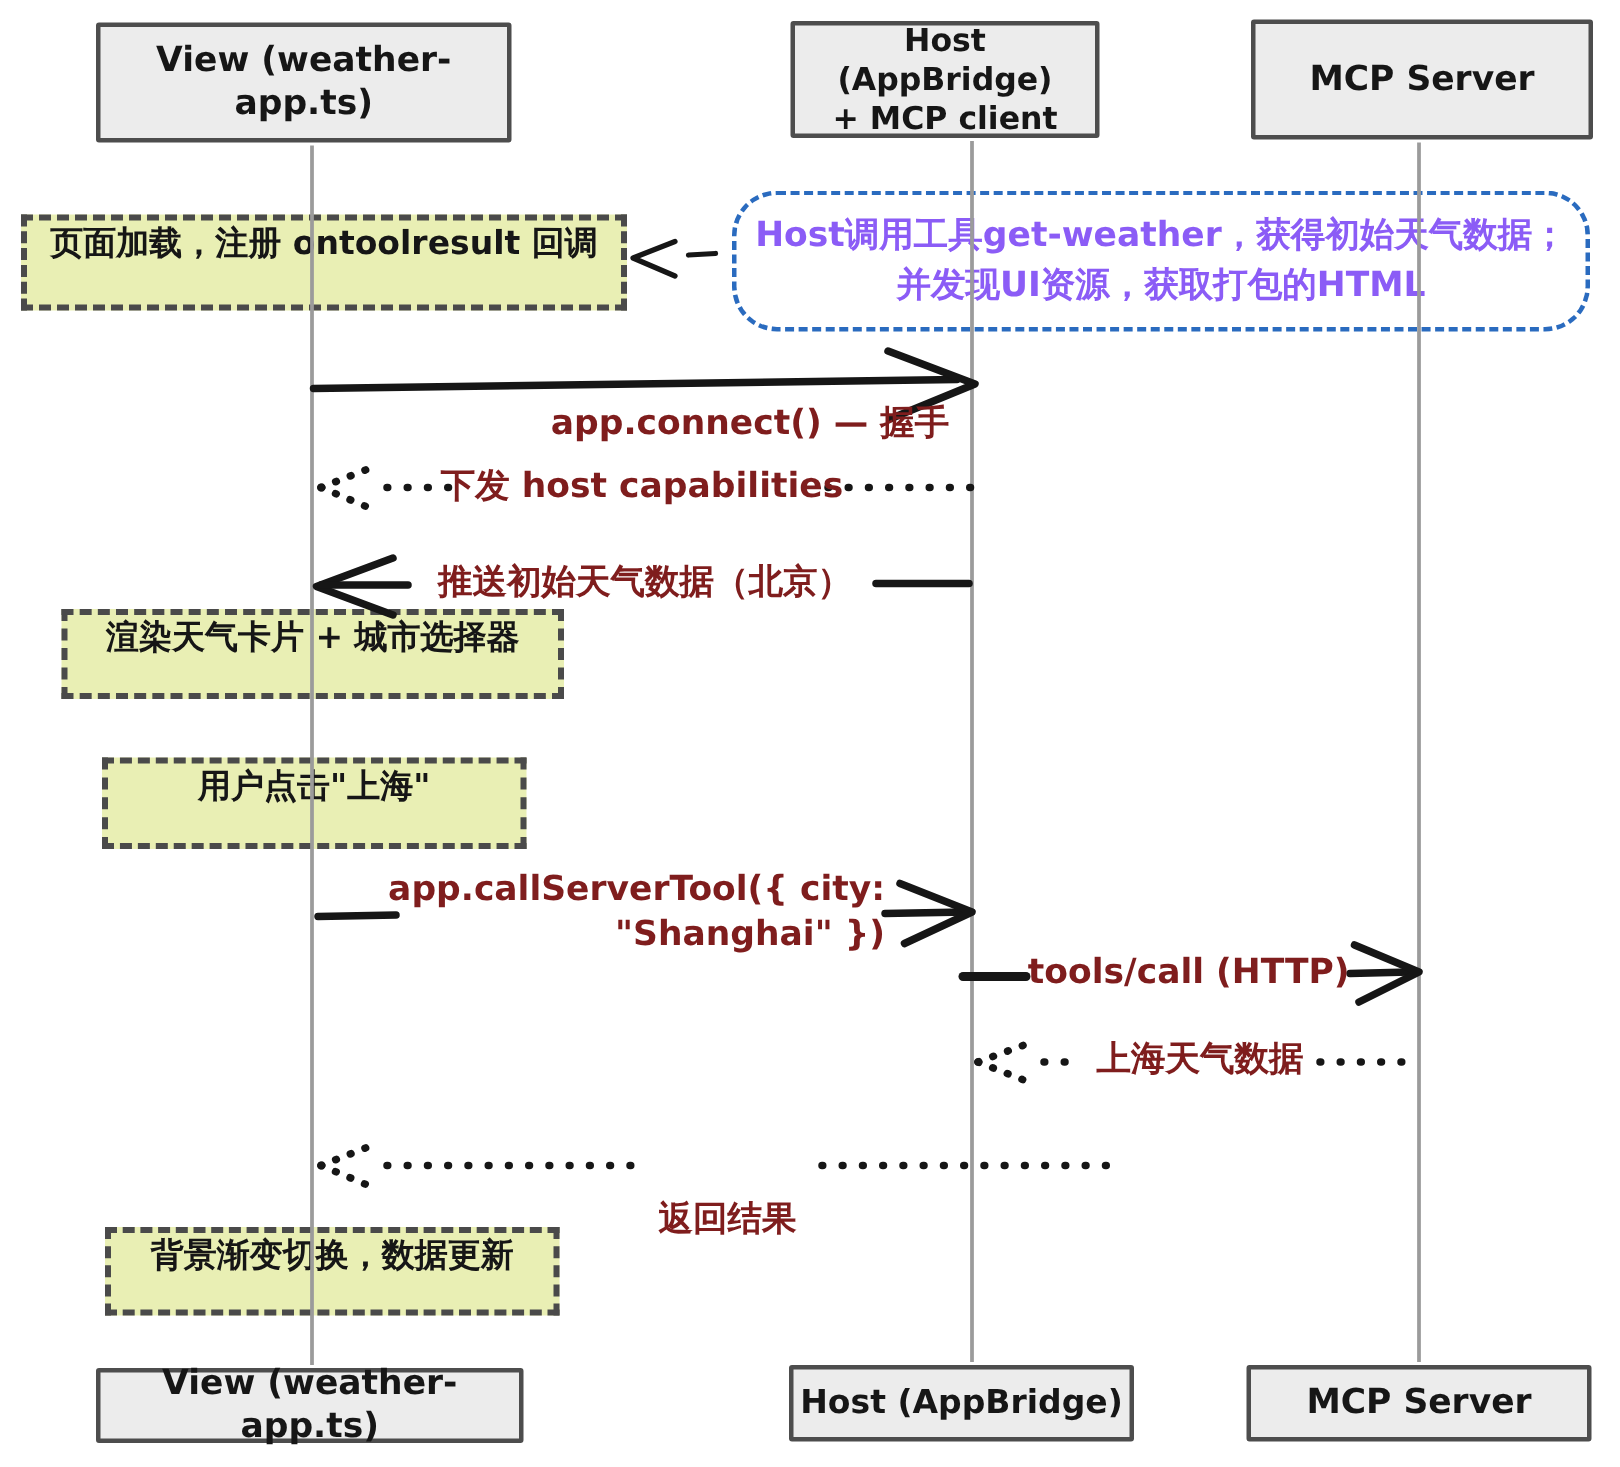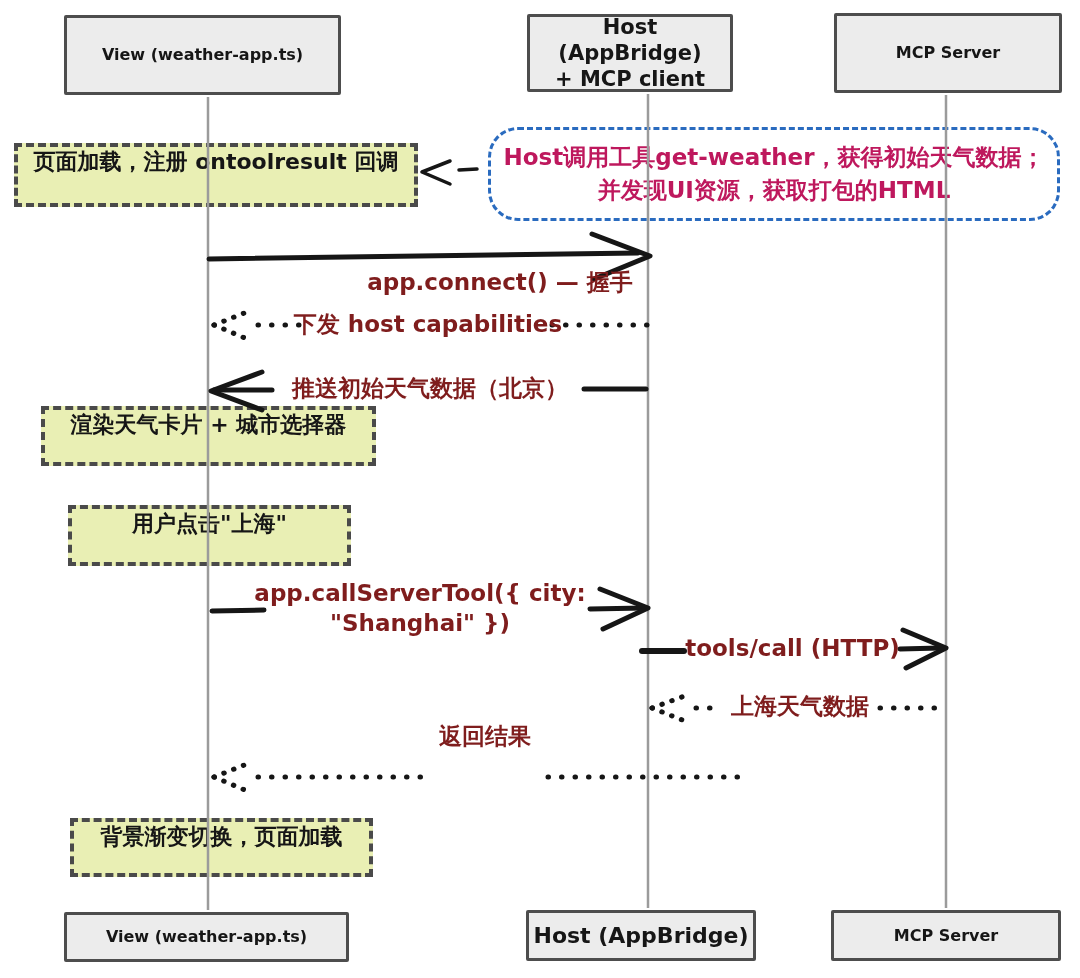--- a/index.html
+++ b/index.html
@@ -18,21 +18,21 @@
     position: absolute;
     z-index: 3;
     background: #ececec;
     border: 3px solid #4d4d4d;
     border-radius: 2px;
     display: flex;
     align-items: center;
     justify-content: center;
     text-align: center;
     font-weight: bold;
-    font-size: 16px;
+    font-size: 23px;
     line-height: 1.25;
     white-space: pre-line;
     color: #161616;
   }
   .actor--host-top { font-size: 21px; }
   .actor--host-bottom { font-size: 22px; }
   .note {
     position: absolute;
     z-index: 1;
     background: #e9efb4;
@@ -51,21 +51,21 @@
     background: #ffffff;
     border: 3px dashed #2a6bbf;
     border-radius: 30px;
     display: flex;
     align-items: center;
     justify-content: center;
     text-align: center;
     font-weight: bold;
     font-size: 23px;
     line-height: 1.45;
-    color: #be185d;
+    color: #8b5cf6;
     white-space: pre-line;
   }
   .msg-label {
     position: absolute;
     z-index: 4;
     font-weight: bold;
     font-size: 23px;
     line-height: 1.3;
     text-align: center;
     color: #7f1d1d;
@@ -80,21 +80,21 @@
   <div class="note" style="left:14px; top:143px; width:404px; height:64px;">
     <span>页面加载，注册 ontoolresult 回调</span>
   </div>
   <div class="note" style="left:41px; top:406px; width:335px; height:60px;">
     <span>渲染天气卡片 + 城市选择器</span>
   </div>
   <div class="note" style="left:68px; top:505px; width:283px; height:61px;">
     <span>用户点击"上海"</span>
   </div>
   <div class="note" style="left:70px; top:818px; width:303px; height:59px;">
-    <span>背景渐变切换，页面加载</span>
+    <span>背景渐变切换，数据更新</span>
   </div>
 
   <div class="callout" style="left:488px; top:127px; width:572px; height:94px;">
     <span>Host调用工具get-weather，获得初始天气数据；
 并发现UI资源，获取打包的HTML</span>
   </div>
 
   <svg class="layer-svg" width="1080" height="978" viewBox="0 0 1080 978">
 
     <line x1="208" y1="97" x2="208" y2="910" stroke="#9b9b9b" stroke-width="2.5"></line>
@@ -168,19 +168,19 @@
   <div class="actor actor--host-bottom" style="left:526px; top:910px; width:230px; height:51px;">
     <span>Host (AppBridge)</span>
   </div>
   <div class="actor" style="left:831px; top:910px; width:230px; height:51px;">
     <span>MCP Server</span>
   </div>
 
   <div class="msg-label" style="left:320px; top:268px; width:360px;">app.connect() — 握手</div>
   <div class="msg-label" style="left:275px; top:374px; width:310px;">推送初始天气数据（北京）</div>
   <div class="msg-label" style="left:293px; top:310px; width:270px;">下发 host capabilities</div>
-  <div class="msg-label" style="left:250px; top:579px; width:340px;">app.callServerTool({ city:
+  <div class="msg-label" style="left:250px; top:579px; width:340px;text-align:right;">app.callServerTool({ city:
 "Shanghai" })</div>
   <div class="msg-label" style="left:675px; top:634px; width:235px;">tools/call (HTTP)</div>
   <div class="msg-label" style="left:700px; top:692px; width:200px;">上海天气数据</div>
-  <div class="msg-label" style="left:400px; top:722px; width:170px;">返回结果</div>
+  <div class="msg-label" style="left:400px; top:799px; width:170px;">返回结果</div>
 
 </div>
 
 </body></html>

